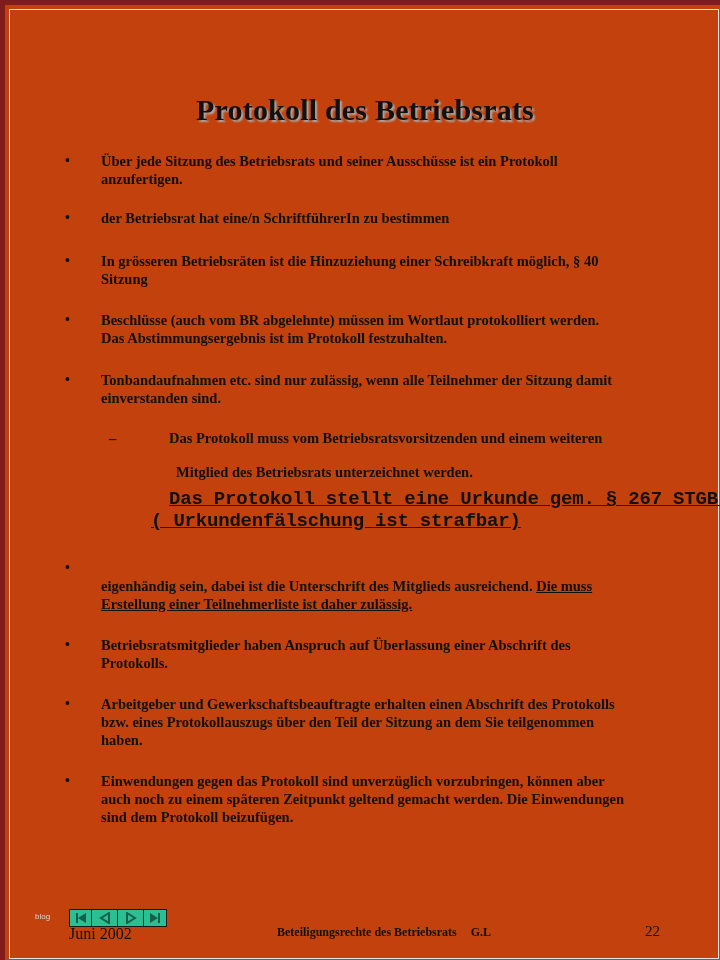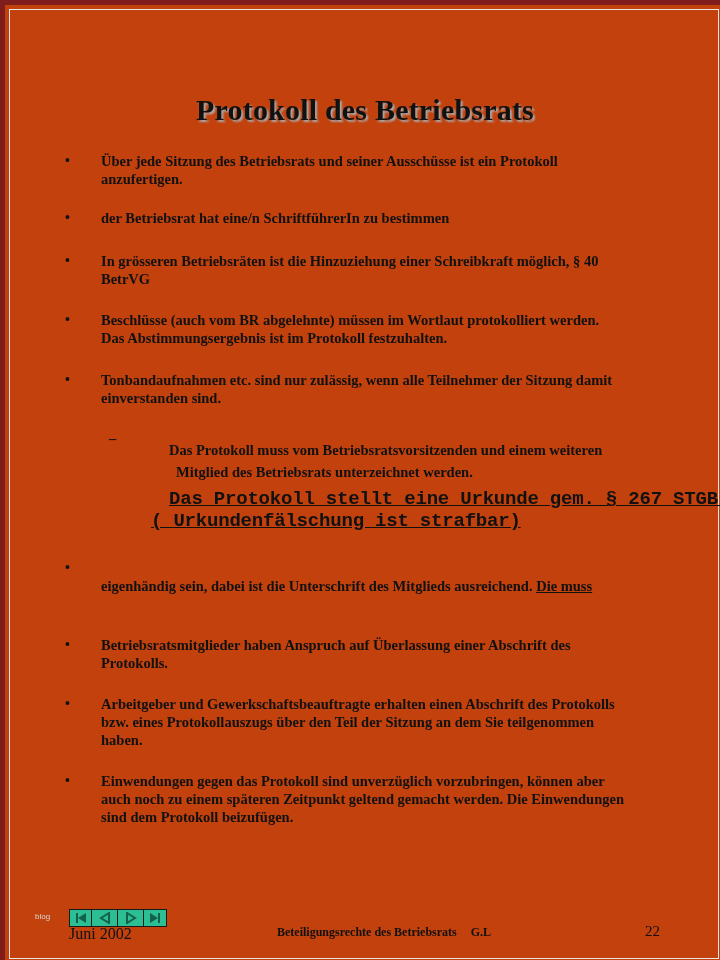--- a/index.html
+++ b/index.html
@@ -70,21 +70,20 @@
       position: absolute;
       left: 0;
       top: 0;
     }
     .sub .line1 {
       position: absolute;
       left: 60px;
       top: 0;
       width: 520px;
       white-space: nowrap;
-      margin-top: 12px;
     }
     .sub .line2 {
       position: absolute;
       left: 60px;
       top: 34px;
       white-space: nowrap;
       margin-left: 7px;
     }
     .urkunde {
       position: absolute;
@@ -169,21 +168,21 @@
     <span class="dot">•</span>
     <div class="text">
       <span>der Betriebsrat  hat eine/n SchriftführerIn zu bestimmen</span>
     </div>
   </div>
 
   <div class="bullet" style="top:247px;">
     <span class="dot">•</span>
     <div class="text">
       <span>In grösseren Betriebsräten ist die Hinzuziehung einer Schreibkraft möglich, § 40</span><br>
-      <span>BetrVG</span>
+      <span>Sitzung</span>
     </div>
   </div>
 
   <div class="bullet" style="top:306px;">
     <span class="dot">•</span>
     <div class="text">
       <span>Beschlüsse (auch vom BR abgelehnte) müssen im Wortlaut protokolliert werden.</span><br>
       <span>Das Abstimmungsergebnis ist im Protokoll festzuhalten.</span>
     </div>
   </div>
@@ -203,20 +202,21 @@
   </div>
 
   <div class="urkunde" style="left:164px; top:483px;">Das Protokoll stellt eine Urkunde gem. § 267 STGB dar</div>
   <div class="urkunde" style="left:146px; top:505px;"> ( Urkundenfälschung ist strafbar)</div>
 
   <div class="bullet" style="top:554px;">
     <span class="dot">•</span>
     <div class="text">
       <br>
       <span>eigenhändig sein, dabei ist die Unterschrift des Mitglieds  ausreichend. </span><span class="u">Die muss</span><br>
+      <span class="u">Erstellung einer Teilnehmerliste  ist daher zulässig.</span>
     </div>
   </div>
 
   <div class="bullet" style="top:631px;">
     <span class="dot">•</span>
     <div class="text">
       <span>Betriebsratsmitglieder  haben Anspruch auf Überlassung einer Abschrift des</span><br>
       <span>Protokolls.</span>
     </div>
   </div>

